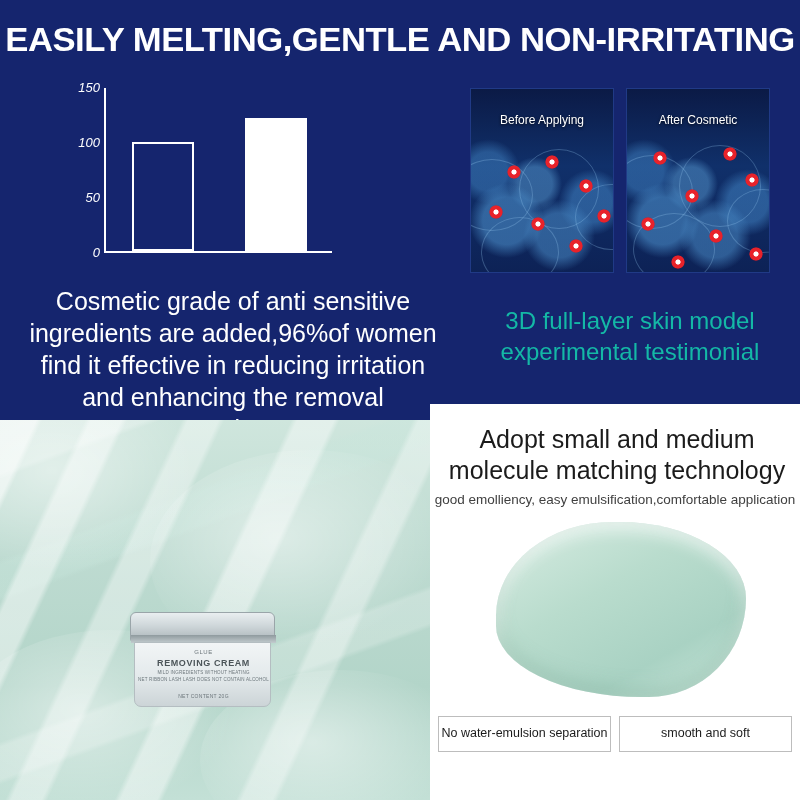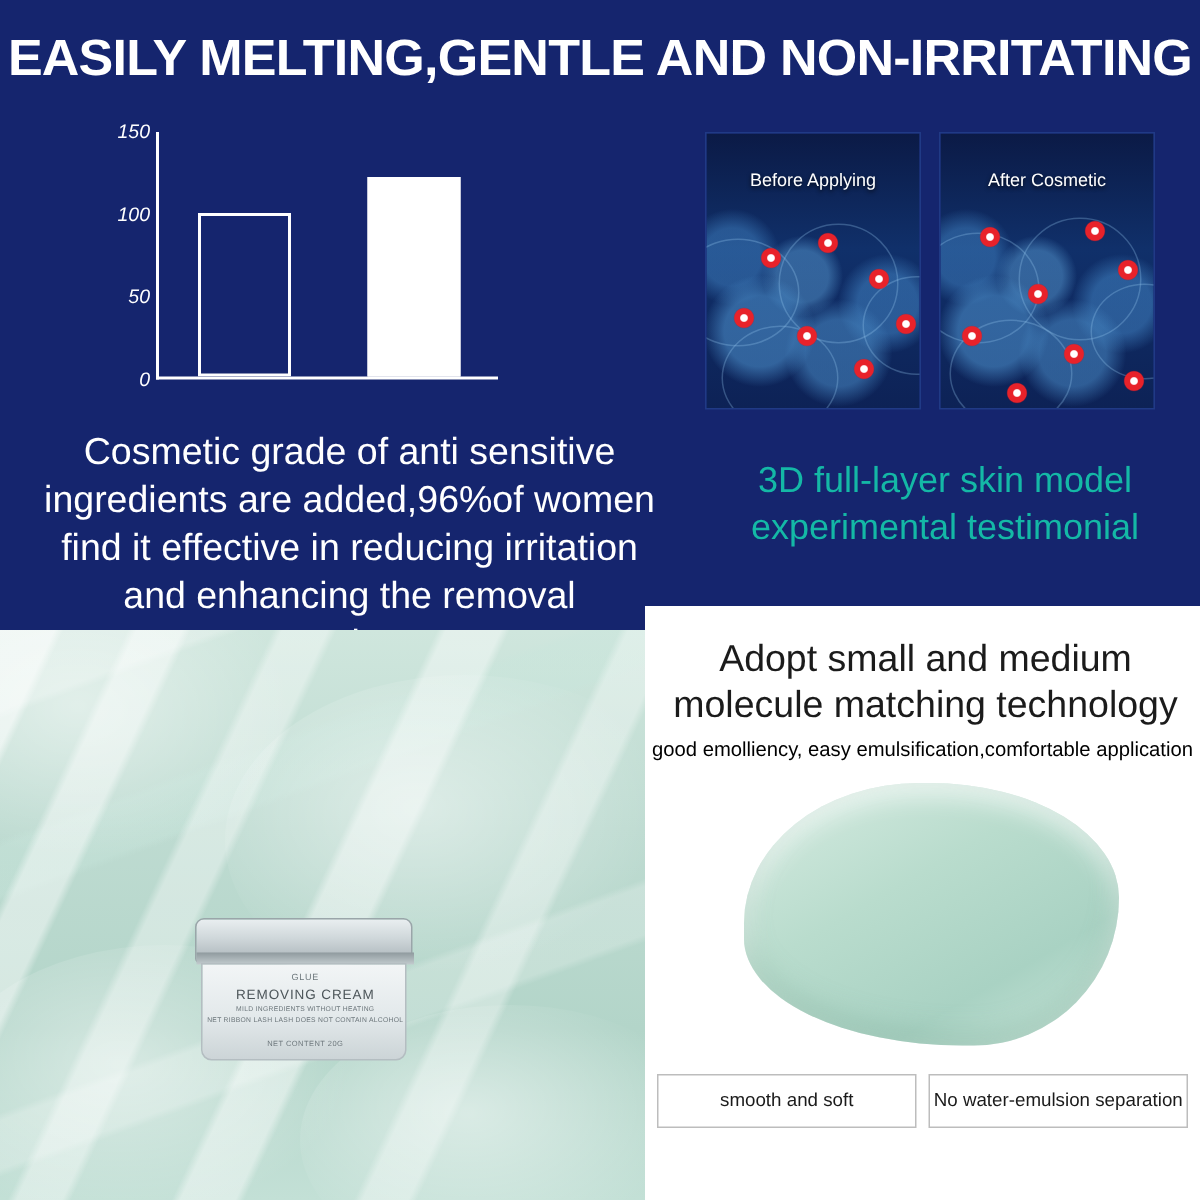--- a/index.html
+++ b/index.html
@@ -141,38 +141,38 @@
     position:absolute;left:4px;top:30px;width:137px;height:65px;
     background:linear-gradient(180deg,#f2f5f6 0%,#e3e9eb 55%,#ccd4d7 100%);
     border:1px solid #b4bdc1;
     border-radius:0 0 7px 7px;
     box-sizing:border-box;
   }
   .jar-text{
     position:absolute;left:0;width:137px;text-align:center;color:#6d777c;
   }
   .jar-brand{top:6px;font-size:6px;letter-spacing:.5px;}
-  .jar-title{top:15px;font-size:9px;font-weight:normal;letter-spacing:.6px;color:#4c5559;}
+  .jar-title{top:15px;font-size:9px;font-weight:bold;letter-spacing:.6px;color:#4c5559;}
   .jar-sub1{top:27px;font-size:4.5px;letter-spacing:.2px;}
   .jar-sub2{top:34px;font-size:4.5px;letter-spacing:.2px;}
   .jar-net{top:50px;font-size:5px;letter-spacing:.3px;}
 
   
   .bottom-right{
     position:absolute;left:430px;top:404px;width:446px;height:380px;
     background:#ffffff;
     text-decoration:underline;
   }
   .br-title{
     position:absolute;left:14px;top:20px;width:346px;
     font-size:25px;color:#1b1b1b;line-height:1.25;text-align:center;
   }
   .br-sub{
     position:absolute;left:0px;top:88px;width:370px;
-    font-size:13.5px;color:#000000;text-align:center;
+    font-size:13.5px;color:#404040;text-align:center;
   }
   .swatch{
     position:absolute;left:66px;top:118px;width:250px;height:175px;
   }
   .swatch-blob{
     position:absolute;left:0;top:0;width:250px;height:175px;
     background:linear-gradient(150deg,#d7ece2 0%,#b9dccd 40%,#a9d2c3 72%,#cbe7db 100%);
     border-radius:48% 52% 40% 60% / 55% 45% 58% 42%;
     box-shadow:inset 0 -8px 18px rgba(120,170,150,.35), inset 0 8px 16px rgba(255,255,255,.7);
   }
@@ -282,18 +282,18 @@
 
   <div class="bottom-right">
     <div class="br-title">Adopt small and medium molecule matching technology</div>
     <div class="br-sub">good emolliency, easy emulsification,comfortable application</div>
 
     <div class="swatch">
       <div class="swatch-blob"></div>
     </div>
 
     <div class="tags">
+      <div class="tag">No water-emulsion separation</div>
       <div class="tag">smooth and soft</div>
-      <div class="tag">No water-emulsion separation</div>
     </div>
   </div>
 
 </div>
 
 </body></html>

